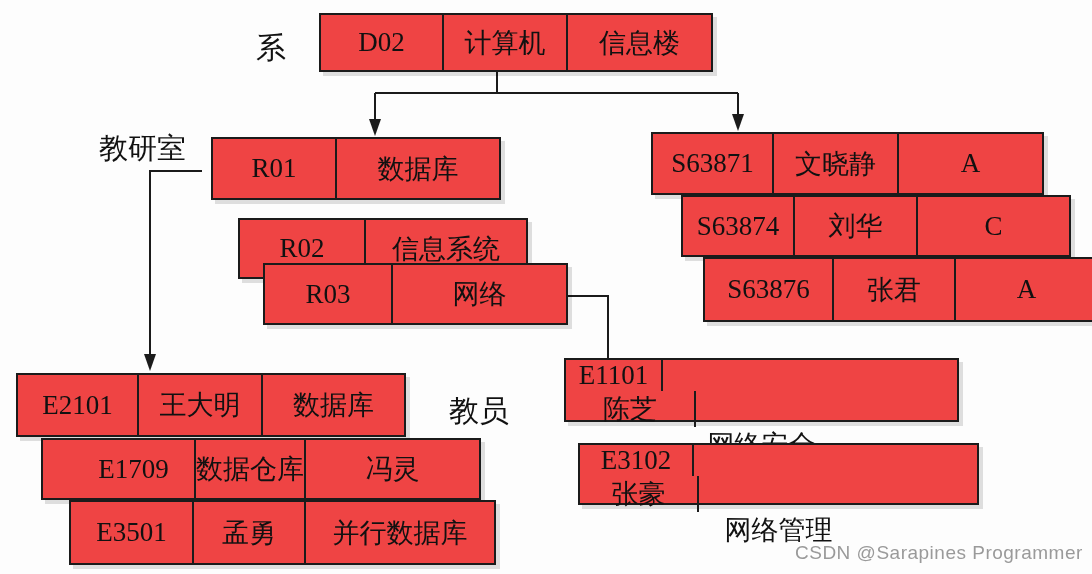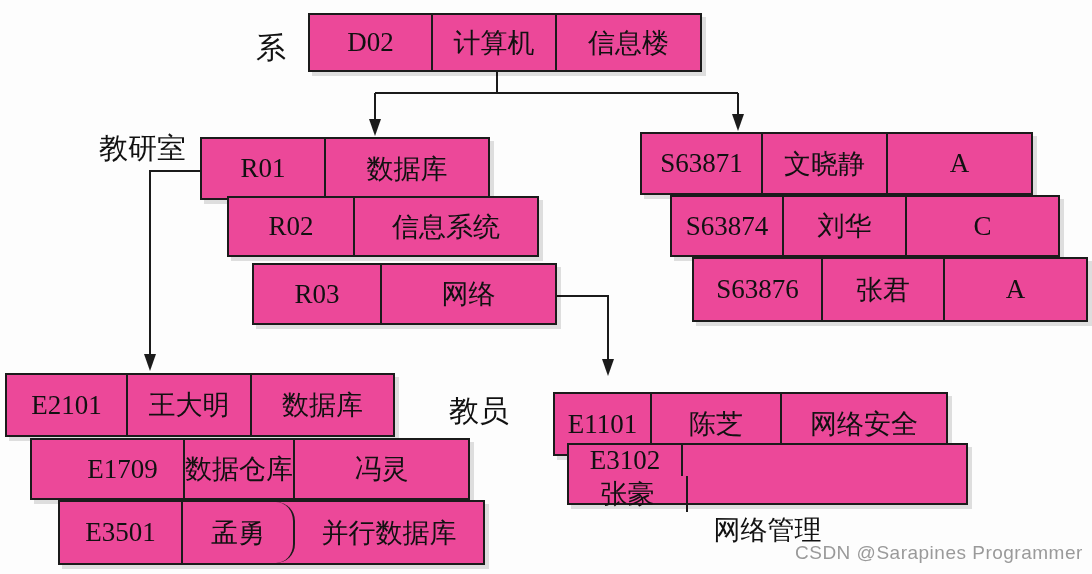--- a/index.html
+++ b/index.html
@@ -4,22 +4,23 @@
 <style>
   html,body { margin:0; padding:0; background:#ffffff; }
   .canvas {
     position:relative; width:1092px; height:574px;
     background:#fdfdfd; overflow:hidden;
     font-family:"Liberation Serif","DejaVu Serif",serif;
   }
   .connectors { position:absolute; left:0; top:0; pointer-events:none; }
   .record {
     position:absolute; display:flex; box-sizing:border-box;
-    background:#ec4899; border:2px solid #1b1b1b;
+    background:#ef4444; border:2px solid #1b1b1b;
     box-shadow:4px 4px 0 rgba(0,0,0,0.12);
+    margin-left:11px;
   }
   .cell {
     display:flex; align-items:center; justify-content:center;
     box-sizing:border-box; border-right:2px solid #1b1b1b;
     font-size:27px; color:#111111; white-space:nowrap;
   }
   .cell:last-child { border-right:none; flex:1; }
   .lvl-label {
     position:absolute; font-size:29px; color:#111111; white-space:nowrap;
   }
@@ -55,21 +56,21 @@
   <div class="record" style="left:308px; top:13px; width:394px; height:59px;">
     <div class="cell" style="width:123px;">D02</div>
     <div class="cell" style="width:124px;">计算机</div>
     <div class="cell">信息楼</div>
   </div>
 
   <div class="record" style="left:200px; top:137px; width:290px; height:63px;">
     <div class="cell" style="width:124px;">R01</div>
     <div class="cell">数据库</div>
   </div>
-  <div class="record" style="left:227px; top:196px; width:312px; height:61px;">
+  <div class="record" style="left:227px; top:218px; width:290px; height:61px;">
     <div class="cell" style="width:126px;">R02</div>
     <div class="cell">信息系统</div>
   </div>
   <div class="record" style="left:252px; top:263px; width:305px; height:62px;">
     <div class="cell" style="width:128px;">R03</div>
     <div class="cell">网络</div>
   </div>
 
   <div class="record" style="left:640px; top:132px; width:393px; height:63px;">
     <div class="cell" style="width:121px;">S63871</div>
@@ -92,25 +93,25 @@
     <div class="cell" style="width:124px;">王大明</div>
     <div class="cell">数据库</div>
   </div>
   <div class="record" style="left:30px; top:438px; width:440px; height:62px;padding-left:30px;">
     <div class="cell" style="width:123px;">E1709</div>
     <div class="cell">数据仓库</div>
     <div class="cell" style="width:123px;">冯灵</div>
   </div>
   <div class="record" style="left:58px; top:500px; width:427px; height:65px;">
     <div class="cell" style="width:123px;">E3501</div>
-    <div class="cell" style="width:112px;border-radius:19px;">孟勇</div>
+    <div class="cell" style="width:112px;">孟勇</div>
     <div class="cell">并行数据库</div>
   </div>
 
-  <div class="record" style="left:553px; top:392px; width:395px; height:64px;">
+  <div class="record" style="left:553px; top:358px; width:395px; height:64px;flex-direction:column;">
     <div class="cell" style="width:97px;">E1101</div>
     <div class="cell" style="width:130px;">陈芝</div>
     <div class="cell">网络安全</div>
   </div>
   <div class="record" style="left:567px; top:443px; width:401px; height:62px;flex-direction:column;">
     <div class="cell" style="width:114px;">E3102</div>
     <div class="cell" style="width:119px;">张豪</div>
     <div class="cell">网络管理</div>
   </div>
 

